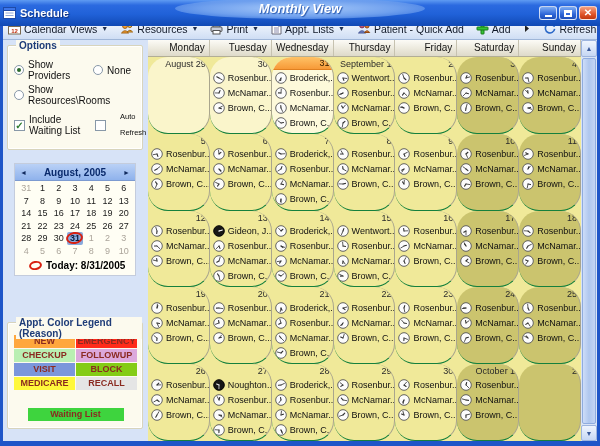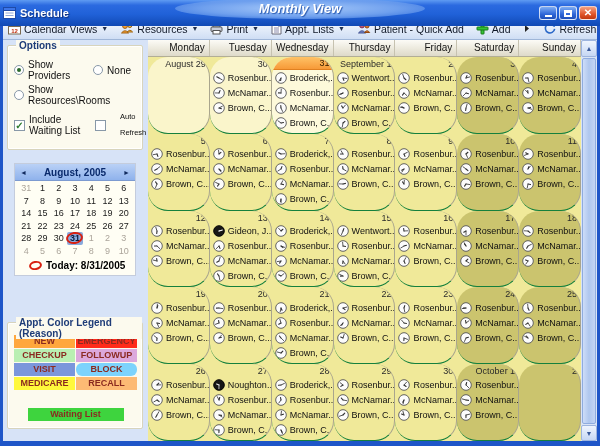--- a/index.html
+++ b/index.html
@@ -327,23 +327,23 @@
   </div>
 
   <div class="groupbox legend-box">
     <span class="gb-title">Appt. Color Legend (Reason)</span>
     <div class="legend-grid" id="legend-grid">
         <div class="chip" style="background: rgb(255, 167, 61);">NEW</div>
         <div class="chip" style="background: rgb(255, 42, 26);">EMERGENCY</div>
         <div class="chip" style="background: rgb(185, 239, 178);">CHECKUP</div>
         <div class="chip" style="background: rgb(220, 168, 220);">FOLLOWUP</div>
         <div class="chip" style="background: rgb(123, 150, 219);">VISIT</div>
-        <div class="chip" style="background: #7dd3fc; border-radius: 6px;">BLOCK</div>
+        <div class="chip" style="background: #84cc16;">BLOCK</div>
         <div class="chip" style="background: rgb(255, 248, 59);">MEDICARE</div>
-        <div class="chip" style="background: #fdba74;">RECALL</div>
+        <div class="chip" style="background: #e5e5e5;">RECALL</div>
       </div>
     <div class="chip chip-waiting" id="chip-waiting" style="background: rgb(62, 212, 62);">Waiting List</div>
   </div>
 </div>
 
 <div class="main">
   <div class="cal-header" id="cal-header">
       <div class="hd">Monday</div>
       <div class="hd">Tuesday</div>
       <div class="hd">Wednesday</div>

